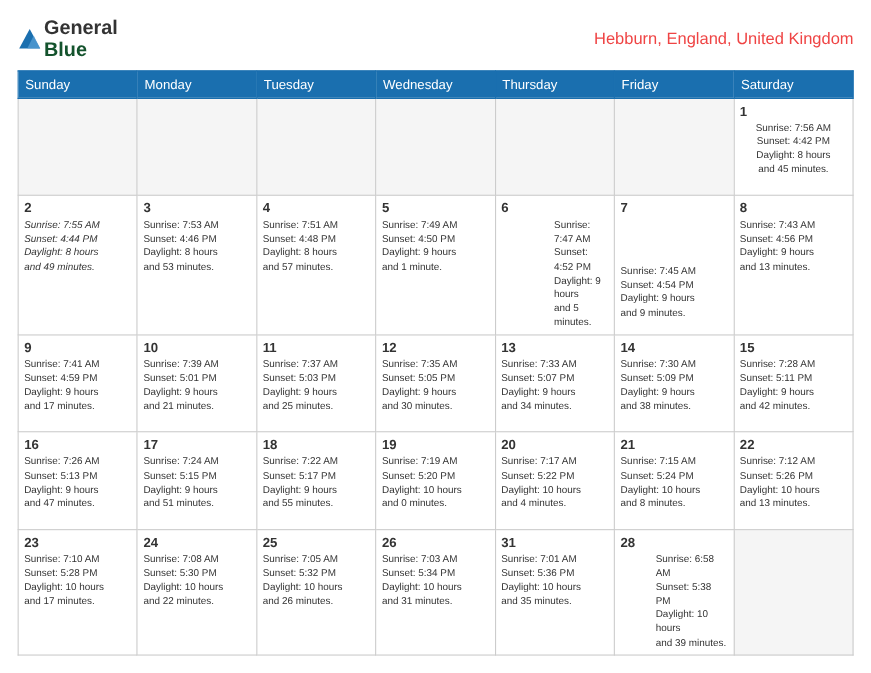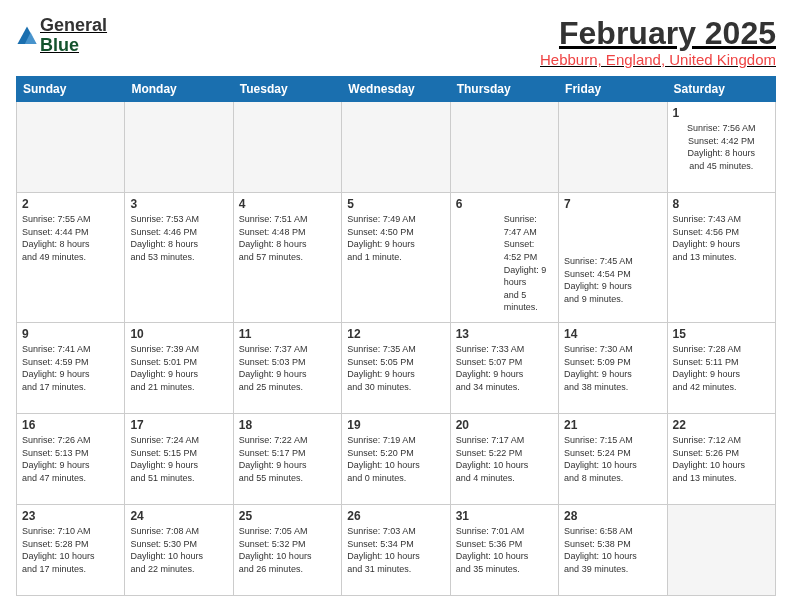--- a/index.html
+++ b/index.html
@@ -13,23 +13,22 @@
     .page {
       width: 792px;
       height: 612px;
       padding: 16px;
       display: flex;
       flex-direction: column;
     }
     .header {
       display: flex;
       justify-content: space-between;
-      align-items: flex-start;
+      align-items: center;
       margin-bottom: 8px;
-      text-decoration: underline;
     }
     .logo {
       display: flex;
       align-items: center;
     }
     .logo-text {
       font-size: 18px;
       font-weight: bold;
       color: #333;
       line-height: 1.1;
@@ -57,21 +56,21 @@
       border: 1px solid #ccc;
       border-collapse: collapse;
       width: 100%;
       flex: 1;
       table-layout: fixed;
     }
     .calendar th {
       background: #1a6faf;
       color: #fff;
       font-size: 12px;
-      font-weight: bold;
+      font-weight: normal;
       padding: 5px 6px;
       border: 1px solid #1a6faf;
       text-align: left;
     }
     .calendar td {
       border: 1px solid #ccc;
       vertical-align: top;
       padding: 4px 5px;
       font-size: 9.5px;
       color: #333;
@@ -103,21 +102,20 @@
       <svg class="logo-icon" viewBox="0 0 30 30">
         <polygon points="15,2 28,26 2,26" fill="#1a6faf"></polygon>
         <polygon points="20,10 28,26 12,26" fill="#5ba3d9" opacity="0.7"></polygon>
       </svg>
       <div>
         <div class="logo-text" style="color:#333;">General</div>
         <div class="logo-text logo-blue">Blue</div>
       </div>
     </div>
     <div class="title-block">
-      <div class="main-title">February 2025</div>
       <div class="subtitle">Hebburn, England, United Kingdom</div>
     </div>
   </div>
 
   <table class="calendar">
     <thead>
       <tr>
         <th>Sunday</th>
         <th>Monday</th>
         <th>Tuesday</th>
@@ -139,21 +137,21 @@
             <span class="day-num">1</span>
             <div class="cell-text" style="white-space: pre-line; text-align: center;">Sunrise: 7:56 AM
 Sunset: 4:42 PM
 Daylight: 8 hours
 and 45 minutes.</div>
           </td>
         </tr>
         <tr>
           <td>
             <span class="day-num">2</span>
-            <div class="cell-text" style="white-space: pre-line;">Sunrise: 7:55 AM
+            <div class="cell-text" style="white-space: pre-line; font-style: italic;">Sunrise: 7:55 AM
 Sunset: 4:44 PM
 Daylight: 8 hours
 and 49 minutes.</div>
           </td>
           <td>
             <span class="day-num">3</span>
             <div class="cell-text" style="white-space: pre-line;">Sunrise: 7:53 AM
 Sunset: 4:46 PM
 Daylight: 8 hours
 and 53 minutes.</div>
@@ -327,21 +325,21 @@
           </td>
           <td>
             <span class="day-num">31</span>
             <div class="cell-text" style="white-space: pre-line;">Sunrise: 7:01 AM
 Sunset: 5:36 PM
 Daylight: 10 hours
 and 35 minutes.</div>
           </td>
           <td>
             <span class="day-num">28</span>
-            <div class="cell-text" style="white-space: pre-line;">Sunrise: 6:58 AM
+            <div class="cell-text" style="white-space: pre-line; margin-left: 32px;">Sunrise: 6:58 AM
 Sunset: 5:38 PM
 Daylight: 10 hours
 and 39 minutes.</div>
           </td>
           <td class="empty"></td>
         </tr>
       </tbody>
   </table>
 </div>
 

